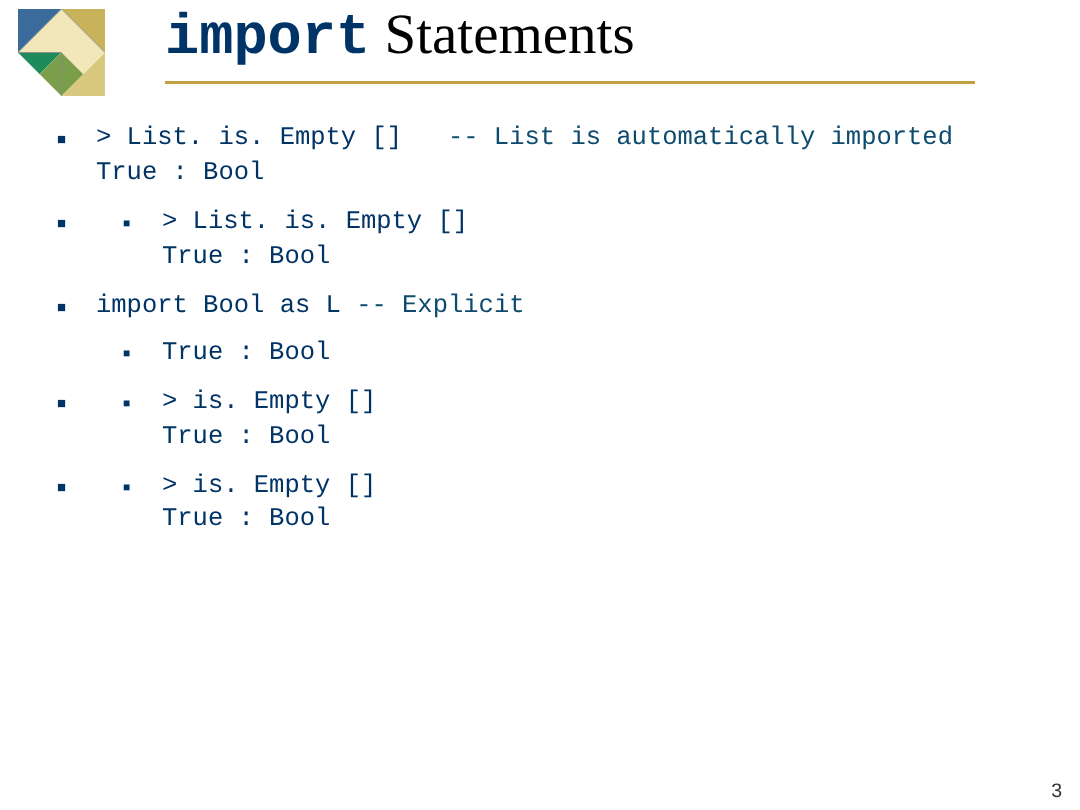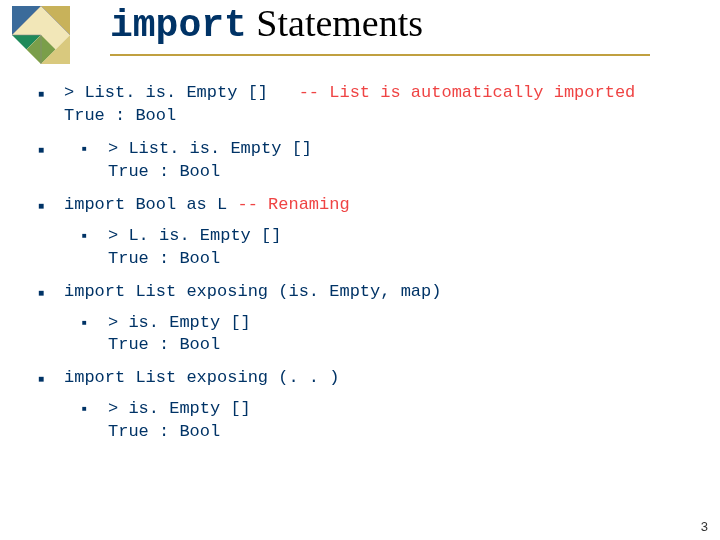--- a/index.html
+++ b/index.html
@@ -89,21 +89,21 @@
   ul.inner > li::before {
     content: "■";
     position: absolute;
     left: 0;
     top: 6px;
     font-size: 8px;
     color: #003366;
     font-family: Arial, sans-serif;
   }
   .code { white-space: pre; }
-  .green { color: #ef4444; }
+  .green { color: #0c4a6e; }
   .pagenum {
     position: absolute;
     right: 12px;
     bottom: 6px;
     font-family: Arial, sans-serif;
     font-size: 13px;
     color: #333;
   }
 </style>
 </head>
@@ -139,39 +139,36 @@
     </li>
     <li>
       <ul class="inner">
         <li>
           <div class="code">&gt; List. is. Empty []</div>
           <div class="code">True : Bool</div>
         </li>
       </ul>
     </li>
     <li>
-      <div class="code"><span>import Bool as L </span><span class="green">-- Renaming</span></div>
+      <div class="code"><span>import Bool as L </span><span class="green">-- Explicit</span></div>
       <ul class="inner">
         <li>
-          <div class="code">&gt; L. is. Empty []</div>
           <div class="code">True : Bool</div>
         </li>
       </ul>
     </li>
     <li>
-      <div class="code"><span>import List exposing (is. Empty, map)</span></div>
       <ul class="inner">
         <li>
           <div class="code">&gt; is. Empty []</div>
           <div class="code">True : Bool</div>
         </li>
       </ul>
     </li>
     <li>
-      <div class="code"><span>import List exposing (. . )</span></div>
       <ul class="inner">
         <li>
           <div class="code">&gt; is. Empty []</div>
           <div class="code">True : Bool</div>
         </li>
       </ul>
     </li>
   </ul>
 </div>
 

